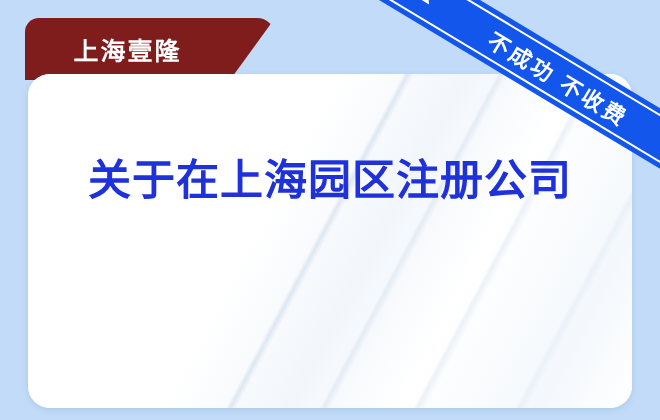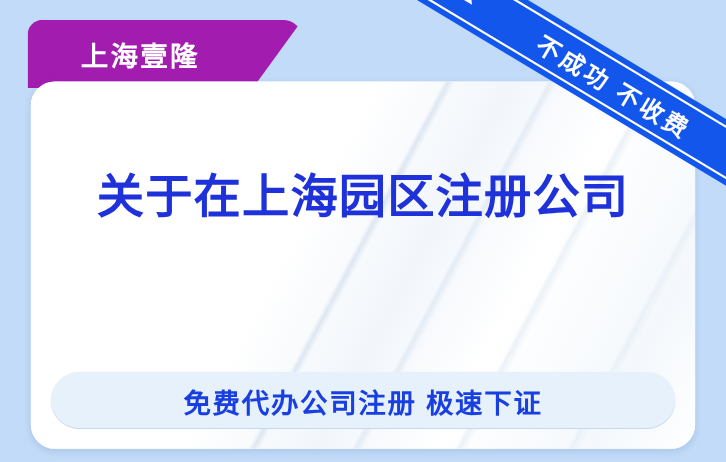--- a/index.html
+++ b/index.html
@@ -22,21 +22,21 @@
     overflow: hidden;
   }
 
   
   .corner-tab {
     position: absolute;
     left: 25px;
     top: 18px;
     width: 250px;
     height: 62px;
-    background: #a21caf;
+    background: #7f1d1d;
     border-radius: 14px 18px 0 0;
     
     clip-path: polygon(0 0, 100% 0, 82% 100%, 0 100%);
     z-index: 4;
   }
   .corner-tab-label {
     position: absolute;
     left: 0;
     top: 0;
     width: 205px;
@@ -184,23 +184,20 @@
 
   <div class="card">
     <div class="card-sheen"></div>
 
     <div class="card-inner">
 
       <div class="headline">
         <span class="headline-line">关于在上海园区注册公司</span>
       </div>
 
-      <div class="footer-bar">
-        <span class="footer-bar-text">免费代办公司注册 极速下证</span>
-      </div>
 
     </div>
   </div>
 
   <div class="ribbon">
     <span class="ribbon-marker"></span>
     <span class="ribbon-text">不成功 不收费</span>
   </div>
 
 </div>

